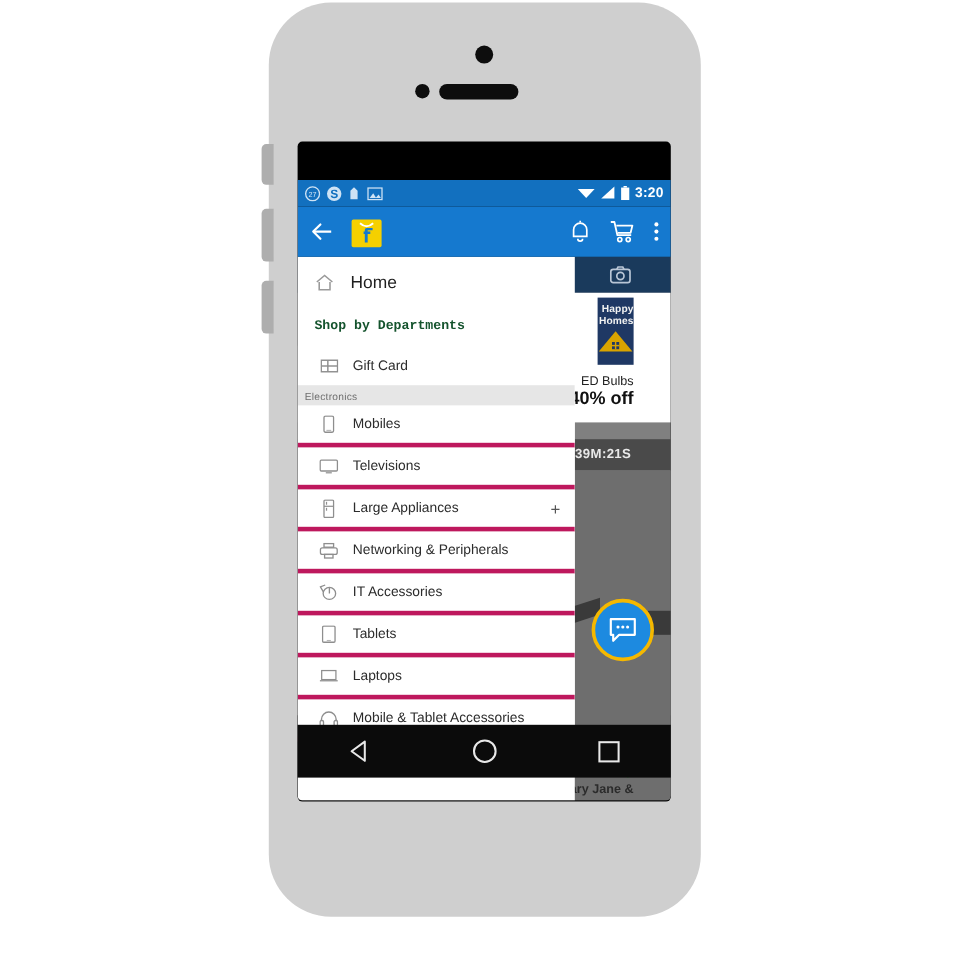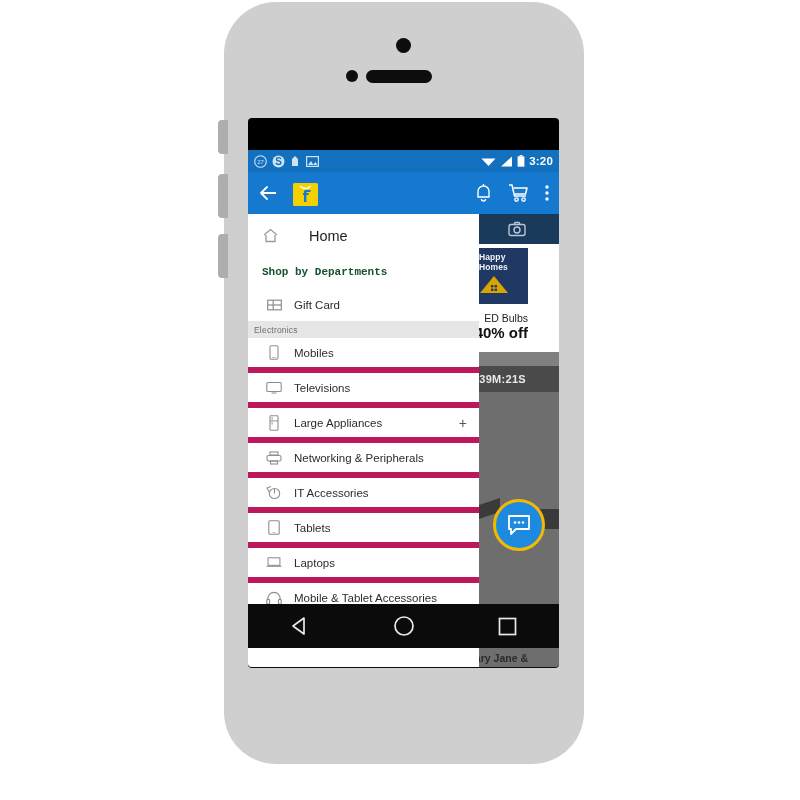--- a/index.html
+++ b/index.html
@@ -64,21 +64,21 @@
   
   #status-bar {
     position: absolute;
     left: 0; top: 32px;
     width: 311px; height: 22px;
     background: #1270bf;
     display: flex; align-items: center;
     padding: 0 6px;
   }
   #status-left { display: flex; align-items: center; gap: 5px; }
-  #status-right { margin-left: auto; display: flex; align-items: center; gap: 4px; }
+  #status-right { margin-left: auto; display: flex; align-items: flex-start; gap: 4px; }
   .st-ico { display: block; }
   #status-clock {
     color: #ffffff; font-size: 11.5px; font-weight: bold;
     letter-spacing: .2px;
   }
 
   
   #app-bar {
     position: absolute;
     left: 0; top: 54px;
@@ -113,24 +113,24 @@
     padding-right: 33px;
   }
   #promo-card {
     position: absolute;
     left: 0; top: 30px; width: 311px; height: 108px;
     background: #ffffff;
   }
   #promo-brand-tile {
     position: absolute;
     right: 31px; top: 4px;
-    width: 49px; height: 56px;
+    width: 30px; height: 56px;
     background: #1f3864;
     display: flex; flex-direction: column;
-    align-items: flex-start; padding-top: 4px;
+    align-items: flex-end; padding-top: 4px;
   }
   .promo-brand-line {
     color: #f2f2f2; font-size: 8.5px; font-weight: bold;
     line-height: 10px; letter-spacing: .1px;
   }
   #promo-house-icon { margin-top: 2px; }
   #promo-title {
     position: absolute;
     left: 0; right: 31px; top: 68px;
     text-align: right;
@@ -197,32 +197,32 @@
     width: 231px; height: 453px;
     background: #ffffff;
     overflow: hidden;
   }
   #drawer-home-row {
     height: 43px;
     display: flex; align-items: center;
     padding: 0 0 0 14px;
   }
   #drawer-home-label {
-    margin-left: 30px;
+    margin-left: 13px;
     font-size: 14.5px; color: #1f1f1f;
   }
   #drawer-section-title {
     padding: 9px 0 10px 14px;
     font-size: 11px; font-weight: bold; color: #14532d; font-family: Liberation Mono, monospace;
   }
   .drawer-item {
     height: 35px;
     display: flex; align-items: center;
     padding: 0 12px 0 18px;
-    border-bottom: 6px solid #be185d;
+    border-bottom: 4px solid #be185d;
     background: #ffffff;
   }
   .drawer-item .di-icon {
     width: 16px; display: flex; justify-content: center;
   }
   .drawer-item .di-label {
     margin-left: 12px;
     font-size: 11.5px; color: #2c2c2c;
   }
   .drawer-item .di-expand {

